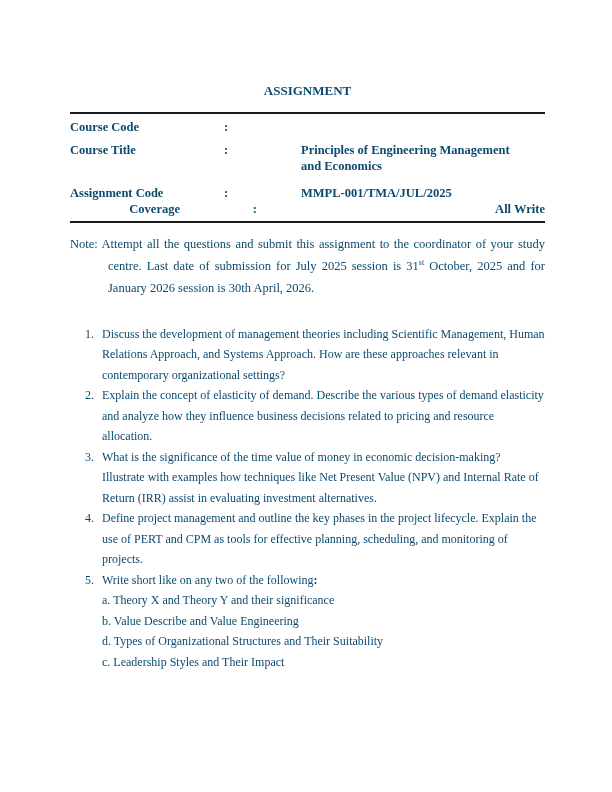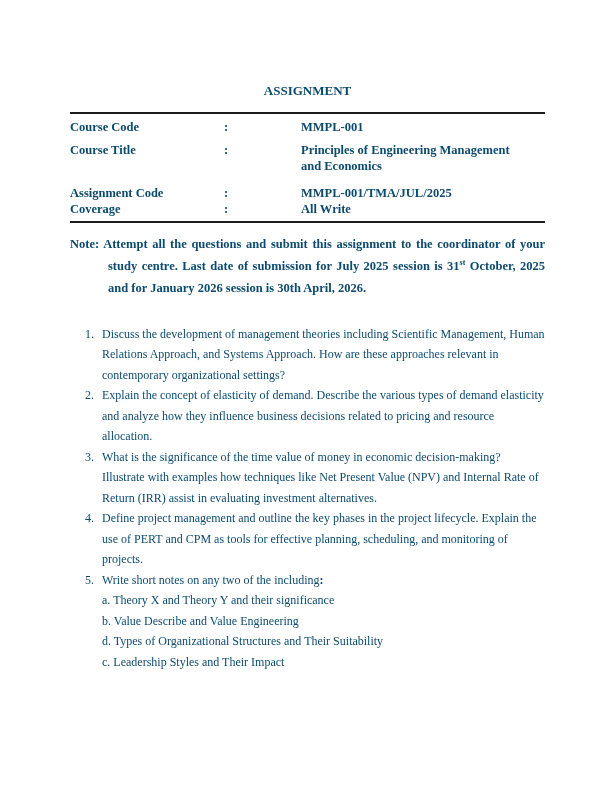--- a/index.html
+++ b/index.html
@@ -20,27 +20,27 @@
     line-height: 13px;
   }
   .rule { height: 0; border-top: 2px solid #1c1c1c; }
   .rule-top { margin-top: 15px; }
   .rule-bottom { margin-top: 3px; }
   .info-table { font-weight: bold; font-size: 12.5px; }
   .irow { display: flex; line-height: 16.5px; gap: 44px; }
   .irow.r1 { margin-top: 5px; }
   .irow.r2 { margin-top: 6px; }
   .irow.r3 { margin-top: 10px; }
-  .irow.r4 { margin-top: 0; }
+  .irow.r4 { margin-top: 0; text-align: right; }
   .ilabel { width: 110px; flex-shrink: 0; }
   .icolon { width: 33px; flex-shrink: 0; }
   .ivalue { flex: 1; white-space: pre-line; }
   .note {
     margin: 10px 0 0 0;
-    font-weight: bold;
+    font-weight: normal;
     font-size: 12.5px;
     line-height: 22px;
     text-align: justify;
     padding-left: 38px;
     text-indent: -38px;
   }
   .note sup { font-size: 8px; line-height: 0; }
   .questions { margin-top: 25px; font-size: 12px; line-height: 20.5px; }
   .question { display: flex; padding-left: 15px; }
   .qnum { width: 17px; flex-shrink: 0; }
@@ -54,21 +54,20 @@
 <div class="page">
 
   <div class="title">ASSIGNMENT</div>
 
   <div class="rule rule-top"></div>
 
   <div class="info-table">
     <div class="irow r1">
       <span class="ilabel">Course Code</span>
       <span class="icolon">:</span>
-      <span class="ivalue">MMPL-001</span>
     </div>
     <div class="irow r2">
       <span class="ilabel">Course Title</span>
       <span class="icolon">:</span>
       <span class="ivalue">Principles of Engineering Management
 and Economics</span>
     </div>
     <div class="irow r3">
       <span class="ilabel">Assignment Code</span>
       <span class="icolon">:</span>
@@ -103,21 +102,21 @@
     </div>
 
     <div class="question">
       <span class="qnum">4.</span>
       <div class="qtext">Define project management and outline the key phases in the project lifecycle. Explain the use of PERT and CPM as tools for effective planning, scheduling, and monitoring of projects.</div>
     </div>
 
     <div class="question">
       <span class="qnum">5.</span>
       <div class="qtext">
-        <span>Write short notes on any two of the including</span><span class="qcolon">:</span>
+        <span>Write short like on any two of the following</span><span class="qcolon">:</span>
         <div class="subitem"><span>a.</span> <span>Theory X and Theory Y and their significance</span></div>
         <div class="subitem"><span>b.</span> <span>Value Describe and Value Engineering</span></div>
         <div class="subitem"><span>d.</span> <span>Types of Organizational Structures and Their Suitability</span></div>
         <div class="subitem"><span>c.</span> <span>Leadership Styles and Their Impact</span></div>
       </div>
     </div>
 
   </div>
 
 </div>

